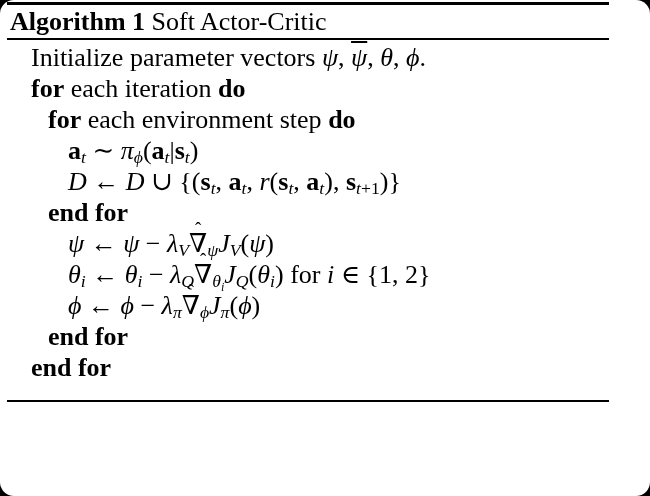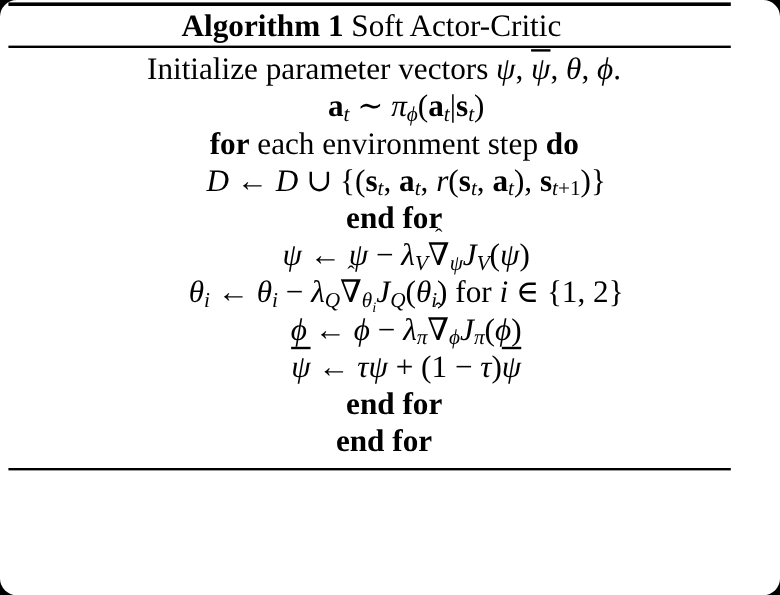--- a/index.html
+++ b/index.html
@@ -16,35 +16,34 @@
   .page {
     position: absolute; inset: 0;
     background: #ffffff;
     color: #000000;
     border-radius: 14px;
     overflow: hidden;
   }
   .inner {
     margin: 2px 0 0 7px;
     width: 602px;
-    text-align: center;
   }
   .rule { background: #000; width: 602px; }
   .rule.thick { height: 3px; }
   .rule.thin  { height: 2px; }
   .algo-title {
     height: 33px;
     line-height: 34px;
     padding-left: 3px;
     font-size: 26px;
     white-space: nowrap;
   }
   .algo-title .t-label { font-weight: bold; }
   .algo-body {
-    padding: 2px 0 7px 0;
+    padding: 2px 0 17px 0;
     font-size: 26px;
   }
   .line {
     line-height: 31px;
     height: 31px;
     white-space: nowrap;
   }
   .ind0 { padding-left: 24px; }
   .ind1 { padding-left: 41px; }
   .ind2 { padding-left: 61px; }
@@ -71,27 +70,27 @@
 <body>
 
 <div class="screen">
   <div class="page">
     <div class="inner">
       <div class="rule thick"></div>
       <div class="algo-title"><span class="t-label">Algorithm 1</span> <span class="t-name">Soft Actor-Critic</span></div>
       <div class="rule thin"></div>
       <div class="algo-body">
           <div class="line ind0">Initialize parameter vectors <i>ψ</i>, <i class="ov">ψ</i>, <i>θ</i>, <i>ϕ</i>.</div>
+          <div class="line ind0"><b>for</b> each iteration <b>do</b></div>
+          <div class="line ind1"><b>for</b> each environment step <b>do</b></div>
           <div class="line ind2"><b>a</b><sub><i>t</i></sub> ∼ <i>π</i><sub><i>ϕ</i></sub>(<b>a</b><sub><i>t</i></sub>|<b>s</b><sub><i>t</i></sub>)</div>
-          <div class="line ind1"><b>for</b> each environment step <b>do</b></div>
           <div class="line ind2"><i>D</i> ← <i>D</i> ∪ {(<b>s</b><sub><i>t</i></sub>, <b>a</b><sub><i>t</i></sub>, <i>r</i>(<b>s</b><sub><i>t</i></sub>, <b>a</b><sub><i>t</i></sub>), <b>s</b><sub><i>t</i>+1</sub>)}</div>
           <div class="line ind1"><b>end for</b></div>
           <div class="line ind2"><i>ψ</i> ← <i>ψ</i> − <i>λ</i><sub><i>V</i></sub><span class="nh"><span class="hm">ˆ</span>∇</span><sub><i>ψ</i></sub><i>J</i><sub><i>V</i></sub>(<i>ψ</i>)</div>
           <div class="line ind2"><i>θ</i><sub><i>i</i></sub> ← <i>θ</i><sub><i>i</i></sub> − <i>λ</i><sub><i>Q</i></sub><span class="nh"><span class="hm">ˆ</span>∇</span><sub><i>θ</i><sub><i>i</i></sub></sub><i>J</i><sub><i>Q</i></sub>(<i>θ</i><sub><i>i</i></sub>) for <i>i</i> ∈ {1, 2}</div>
           <div class="line ind2"><i>ϕ</i> ← <i>ϕ</i> − <i>λ</i><sub><i>π</i></sub><span class="nh"><span class="hm">ˆ</span>∇</span><sub><i>ϕ</i></sub><i>J</i><sub><i>π</i></sub>(<i>ϕ</i>)</div>
-          <div class="line ind2"><i class="ov">ψ</i> ← <i>τψ</i> + (1 − <i>τ</i>)<i class="ov">ψ</i></div>
           <div class="line ind1"><b>end for</b></div>
           <div class="line ind0"><b>end for</b></div>
         </div>
       <div class="rule thin"></div>
     </div>
   </div>
 </div>
 
 </body></html>

